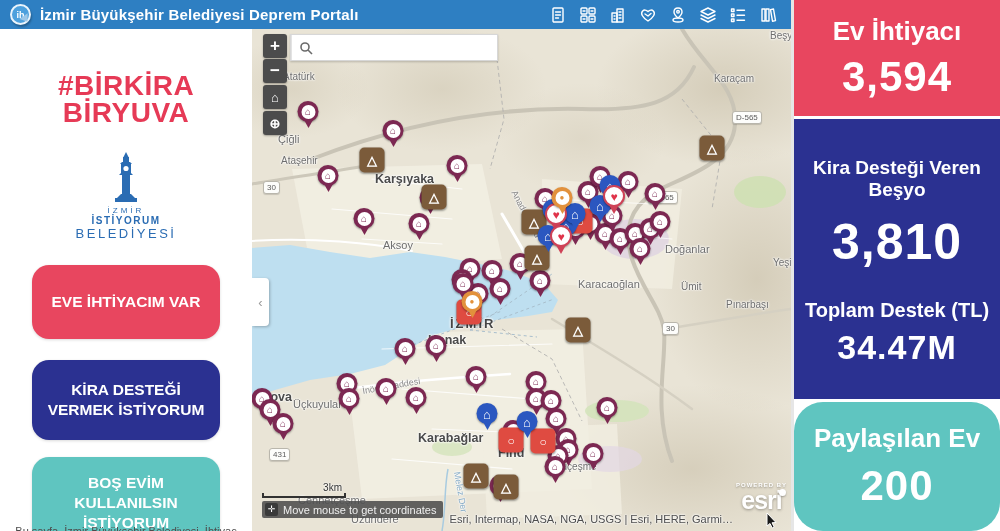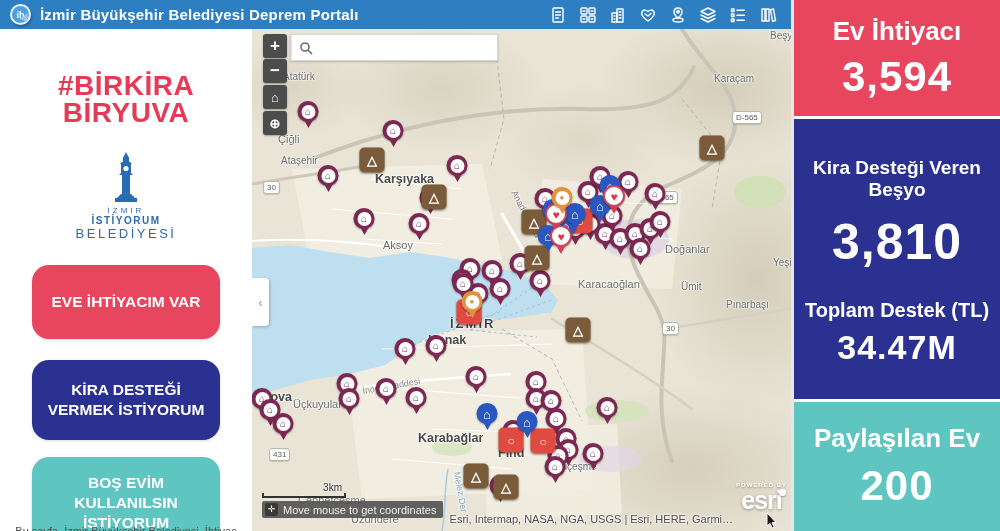--- a/index.html
+++ b/index.html
@@ -87,21 +87,21 @@
   .esri .pb{font-size:6px;letter-spacing:1px;font-weight:bold;text-shadow:0 1px 2px rgba(0,0,0,.35);}
   .esri .br{font-size:25px;font-weight:bold;letter-spacing:-1px;text-shadow:0 1px 3px rgba(0,0,0,.35);}
   .esri .dot{position:absolute;right:1px;top:7px;width:7px;height:7px;border-radius:50%;background:#fff;box-shadow:0 1px 2px rgba(0,0,0,.3);}
   .cursor{position:absolute;right:13px;bottom:2px;}
 
   
   .stats{position:absolute;left:791px;top:0;width:209px;height:531px;background:#fff;border-left:3px solid #e6e6e6;display:flex;flex-direction:column;}
   .stat-block{color:#fff;text-align:center;display:flex;flex-direction:column;justify-content:center;}
   .stat-red{background:var(--red);height:116px;gap:6px;}
   .stat-navy{background:var(--navy);height:280px;margin-top:3px;justify-content:space-between;padding:38px 0 32px 0;}
-  .stat-teal{background:var(--teal);flex:1;margin-top:3px;gap:8px;}
+  .stat-teal{background:var(--teal);flex:1;margin-top:3px;gap:8px;border-radius:29px;}
   .sl-lg{font-size:26px;font-weight:bold;}
   .sv-xl{font-size:42px;font-weight:bold;letter-spacing:1px;}
   .sl-md{font-size:19px;font-weight:bold;margin-bottom:12px;}
   .sv-xxl{font-size:50px;font-weight:bold;letter-spacing:1px;}
   .sl-sm{font-size:20px;font-weight:bold;margin-bottom:6px;}
   .sv-lg{font-size:34px;font-weight:bold;letter-spacing:1px;}
 </style>
 </head>
 <body>
 

